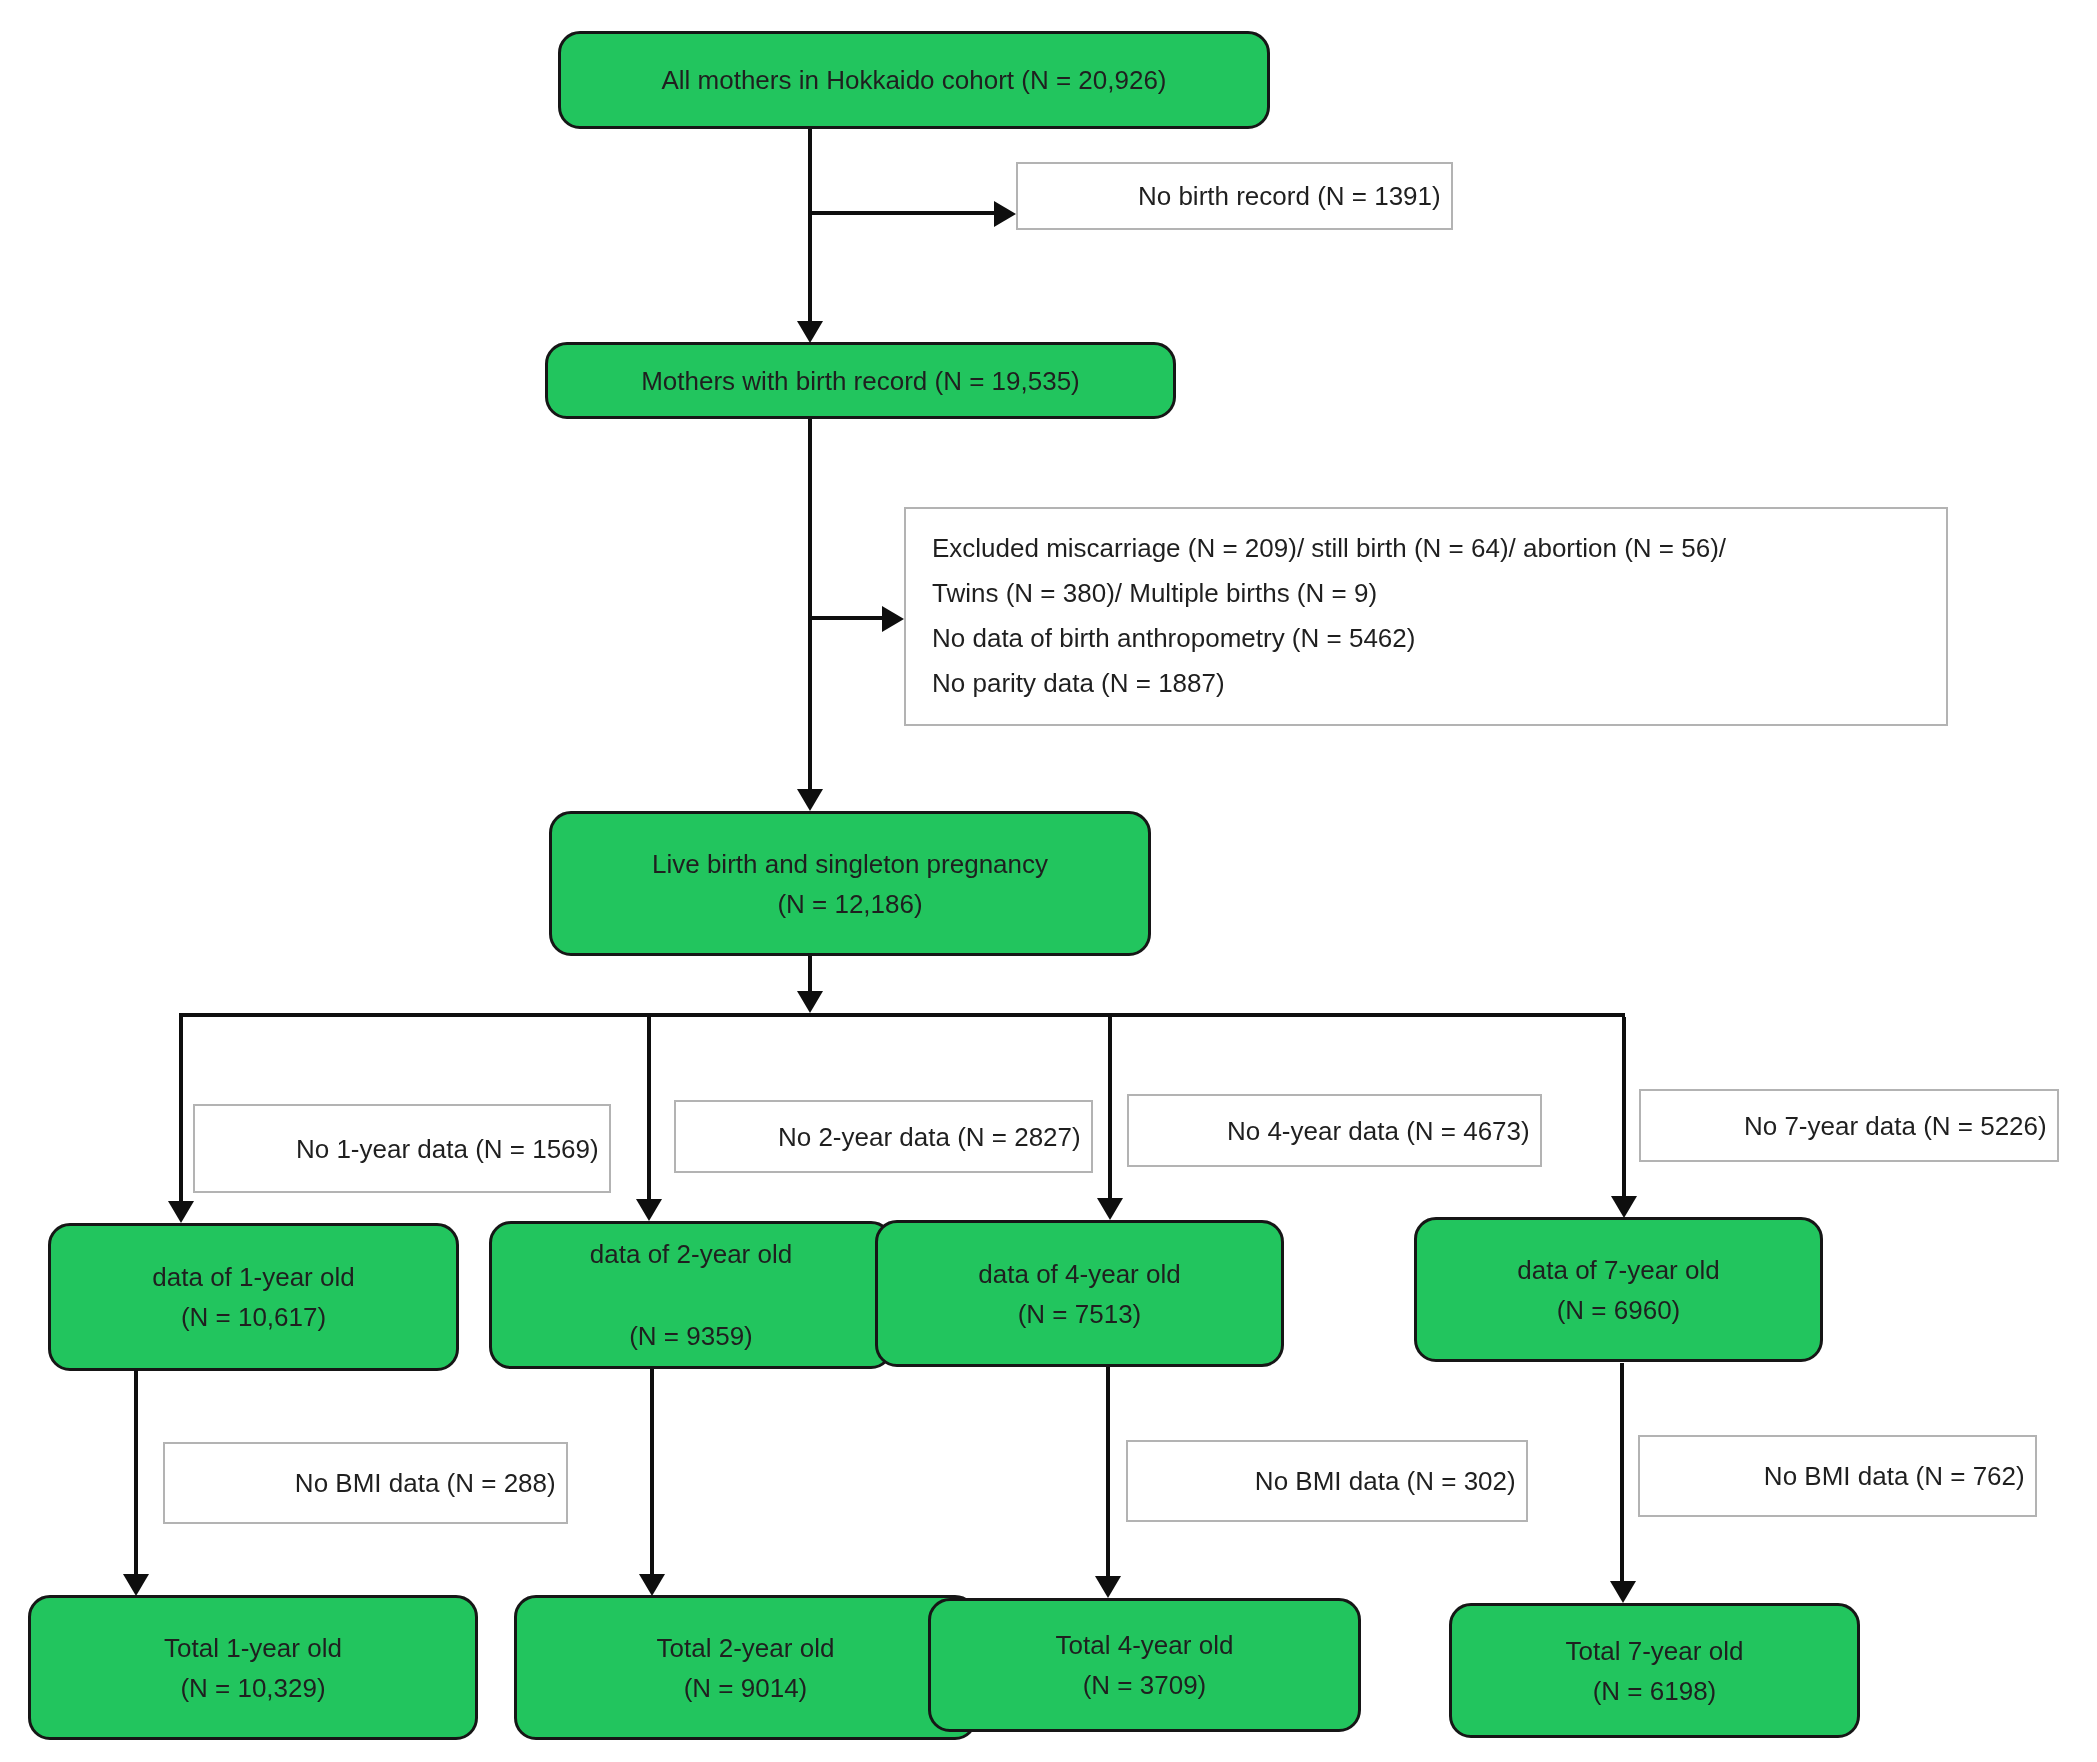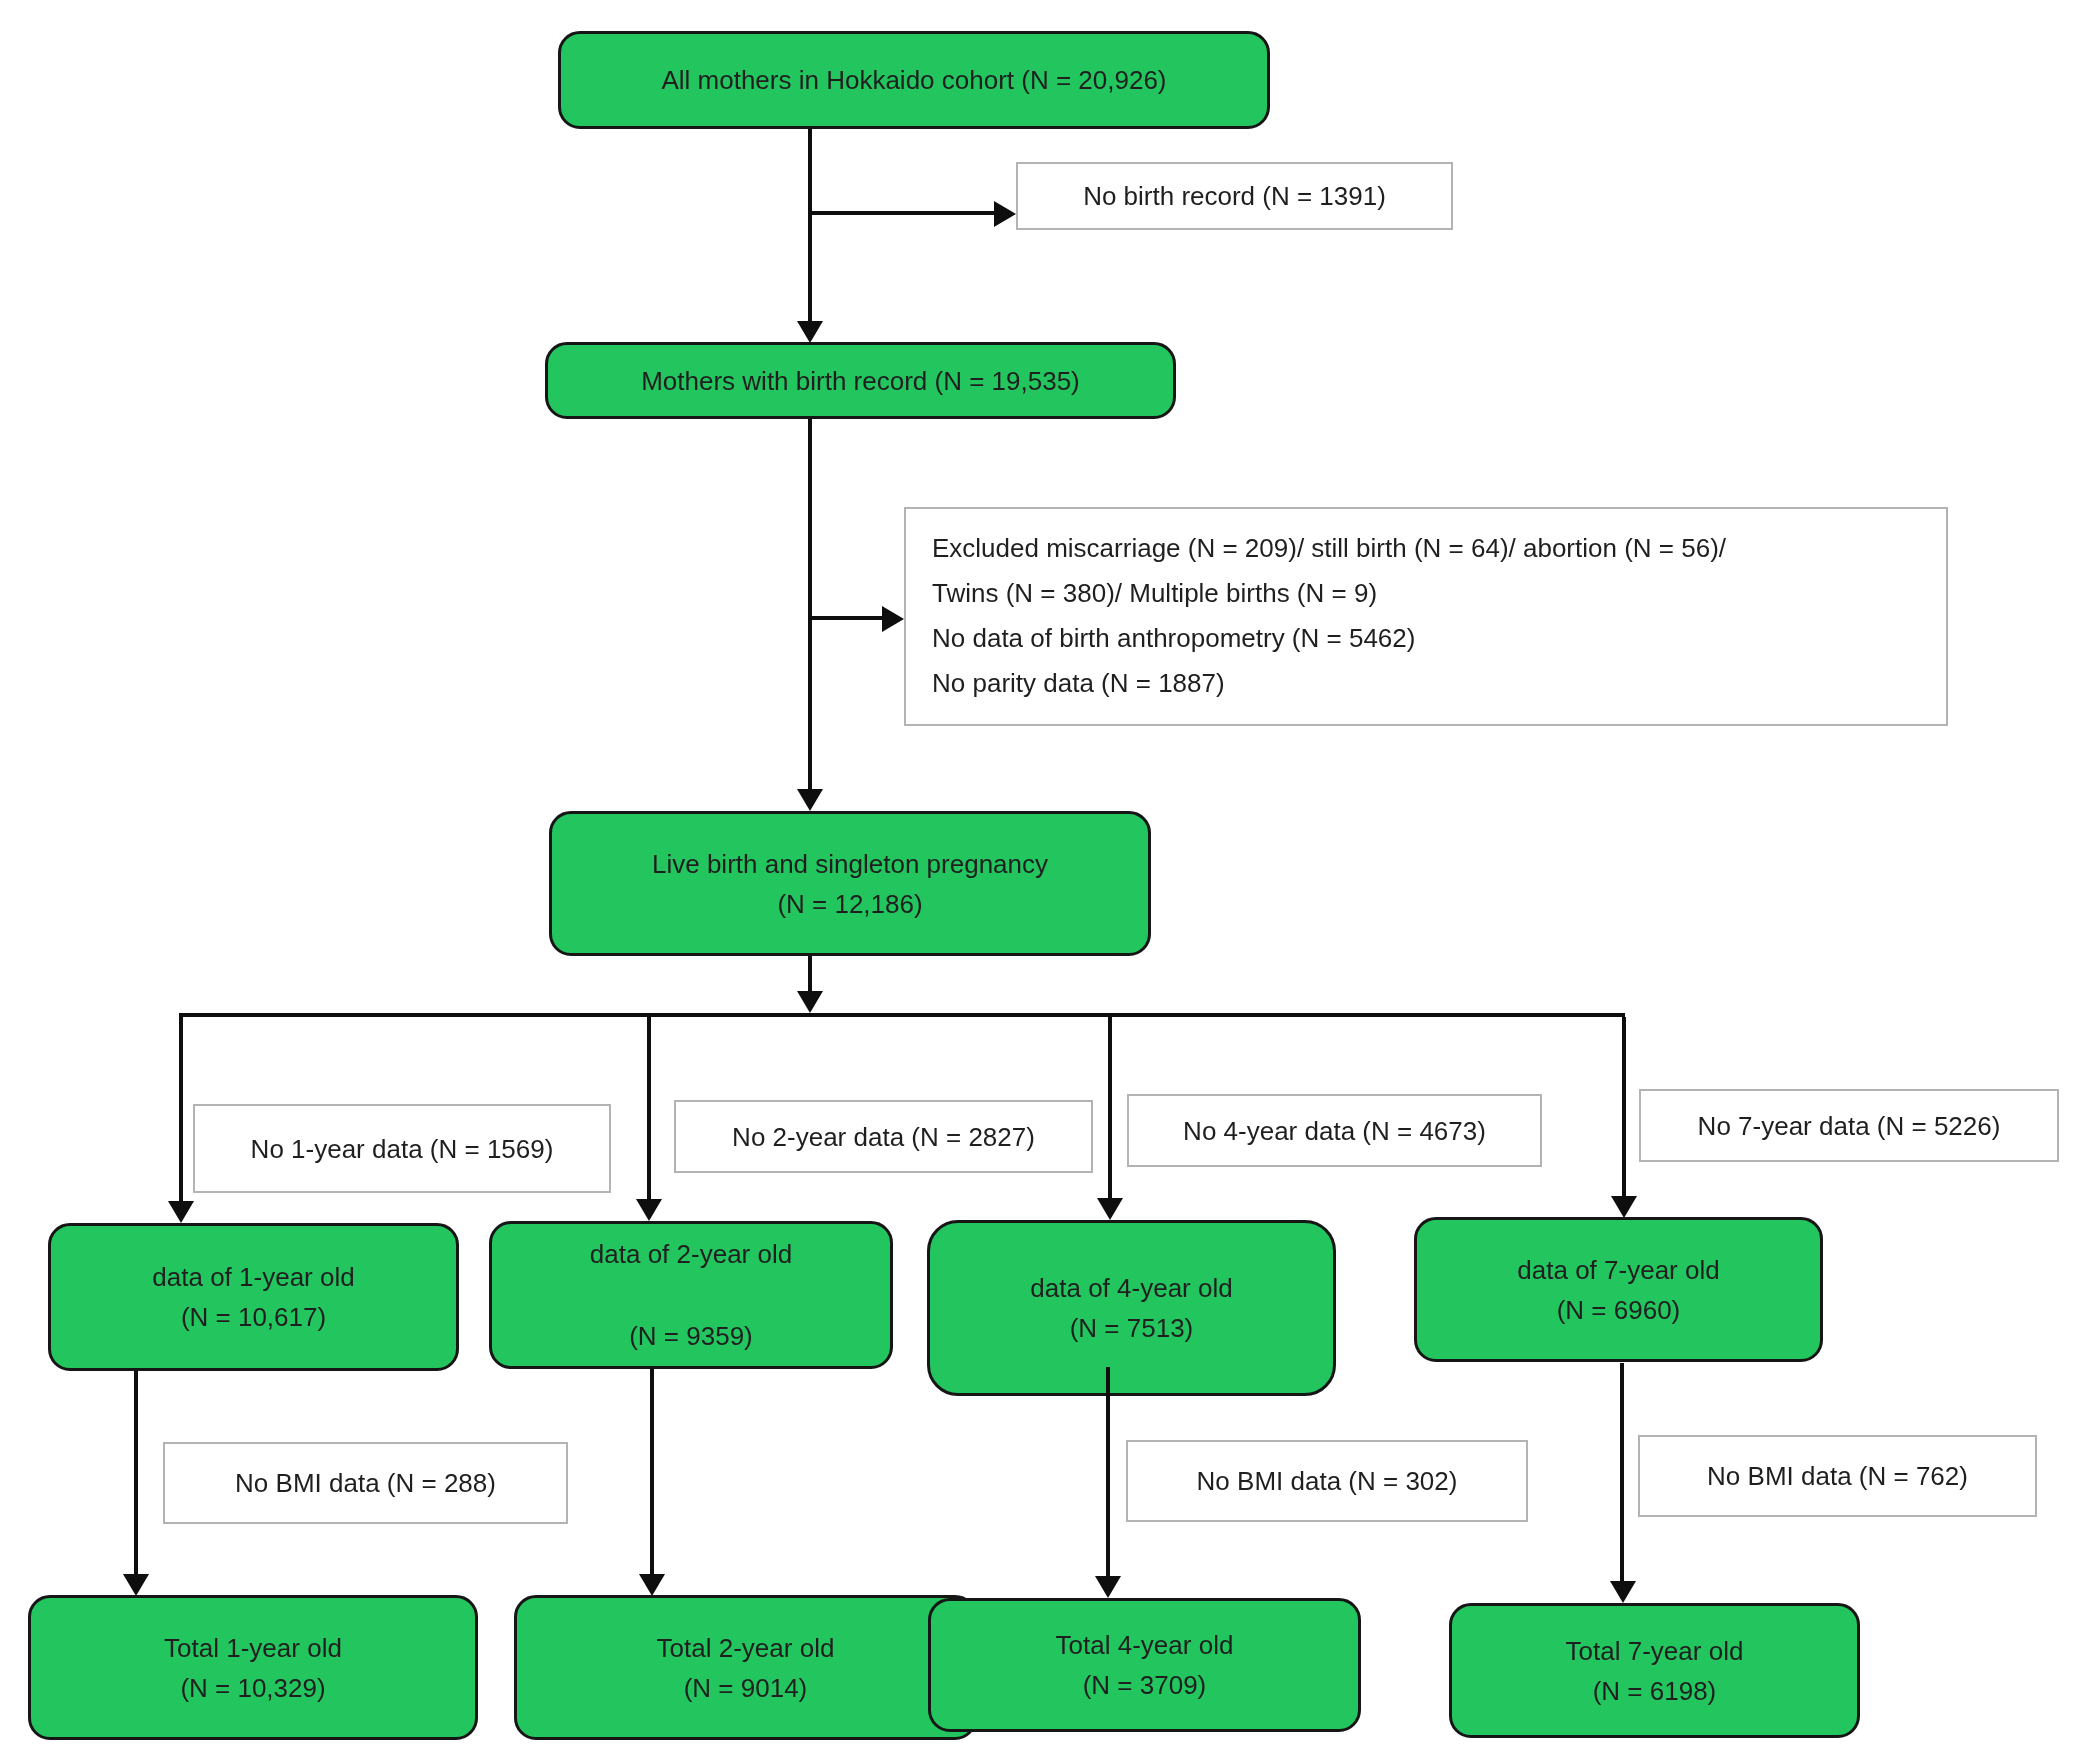--- a/index.html
+++ b/index.html
@@ -31,21 +31,21 @@
     line-height: 40px;
     padding: 0 13px;
   }
   .note {
     position: absolute;
     box-sizing: border-box;
     border: 2.6px solid #b3b3b3;
     background: #ffffff;
     display: flex;
     flex-direction: column;
-    align-items: center;
+    align-items: flex-end;
     justify-content: center;
     text-align: center;
     line-height: 36px;
     padding: 0 10.3px;
   }
   .note.left-align {
     align-items: flex-start;
     justify-content: flex-start;
     text-align: center;
     padding: 16.7px 26px;
@@ -79,21 +79,21 @@
   #n-exclusions    { left: 904px; top: 507px;  width: 1044px; height: 219px; }
   #n-live-birth    { left: 549px;  top: 811px; width: 602px;  height: 145px; }
 
   #n-noyear-1 { left: 193px;  top: 1104px; width: 418px; height: 89px; }
   #n-noyear-2 { left: 674px; top: 1100px; width: 419px; height: 73px; }
   #n-noyear-3 { left: 1127px; top: 1094px; width: 415px; height: 73px; }
   #n-noyear-4 { left: 1639px; top: 1089px; width: 420px; height: 73px; }
 
   #n-data-1 { left: 48px;   top: 1223px; width: 411px; height: 148px; }
   #n-data-2 { left: 489px;  top: 1221px; width: 404px; height: 148px; gap: 42px; }
-  #n-data-3 { left: 927px; top: 1220px; width: 409px; height: 176px; border-radius: 31px; }
+  #n-data-3 { left: 875px; top: 1220px; width: 409px; height: 147px; }
   #n-data-4 { left: 1414px; top: 1217px; width: 409px; height: 145px; }
 
   #n-nobmi-1 { left: 163px;  top: 1442px; width: 405px; height: 82px; }
   #n-nobmi-2 { left: 669px; top: 1442px; width: 401px; height: 82px; }
   #n-nobmi-3 { left: 1126px; top: 1440px; width: 402px; height: 82px; }
   #n-nobmi-4 { left: 1638px; top: 1435px; width: 399px; height: 82px; }
 
   #n-total-1 { left: 28px;   top: 1595px; width: 450px; height: 145px; }
   #n-total-2 { left: 514px;  top: 1595px; width: 463px; height: 145px; }
   #n-total-3 { left: 928px; top: 1598px; width: 433px; height: 134px; }

